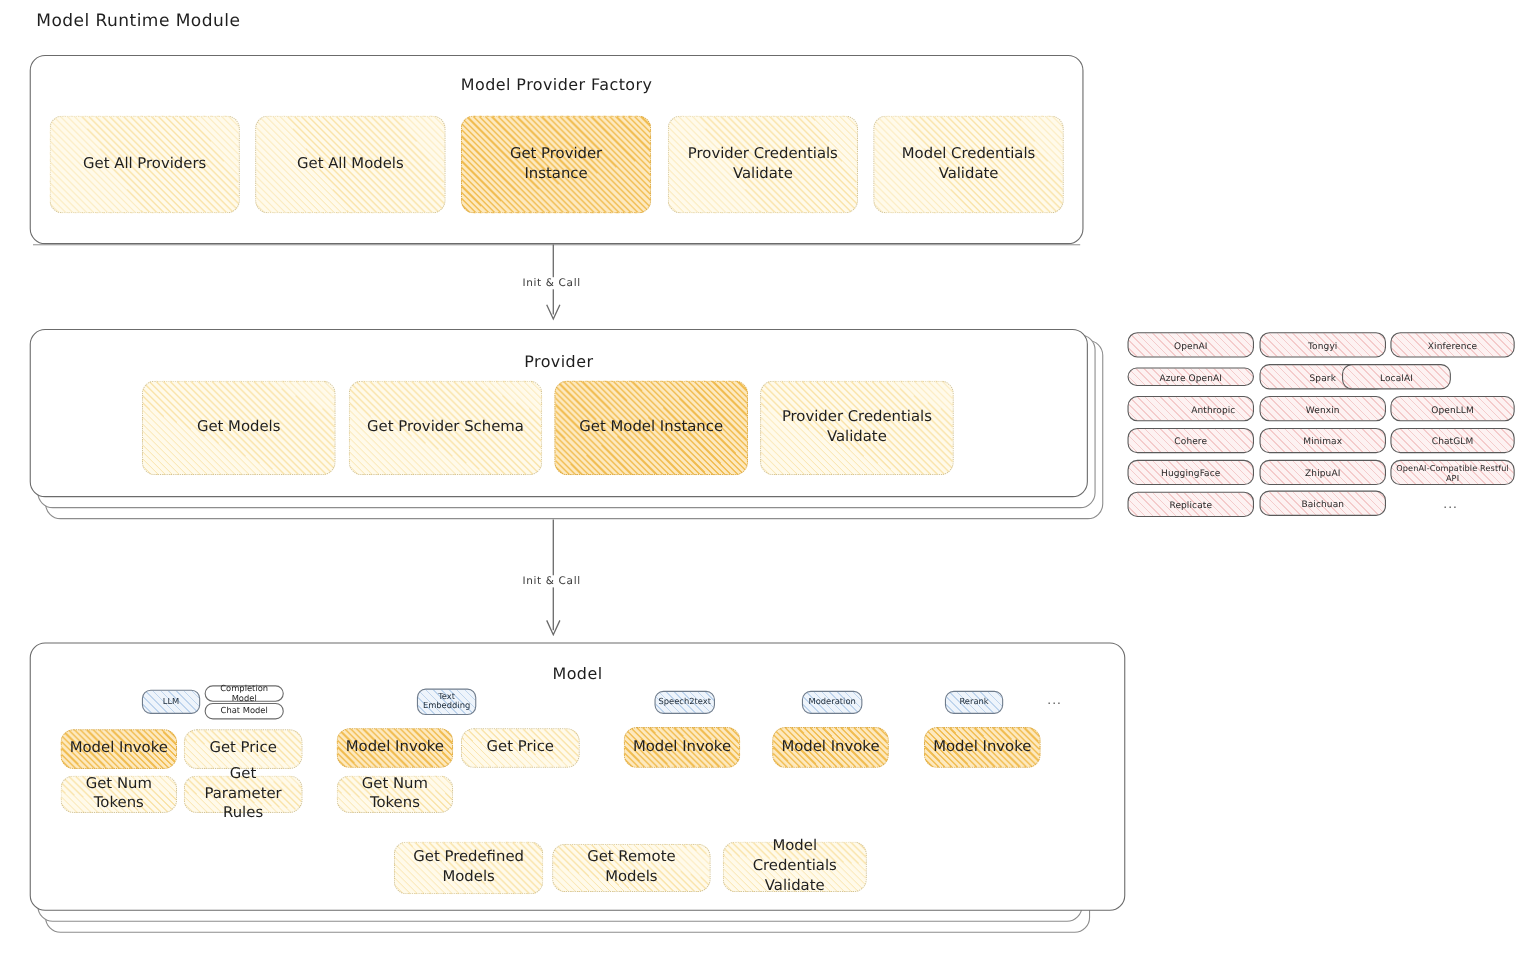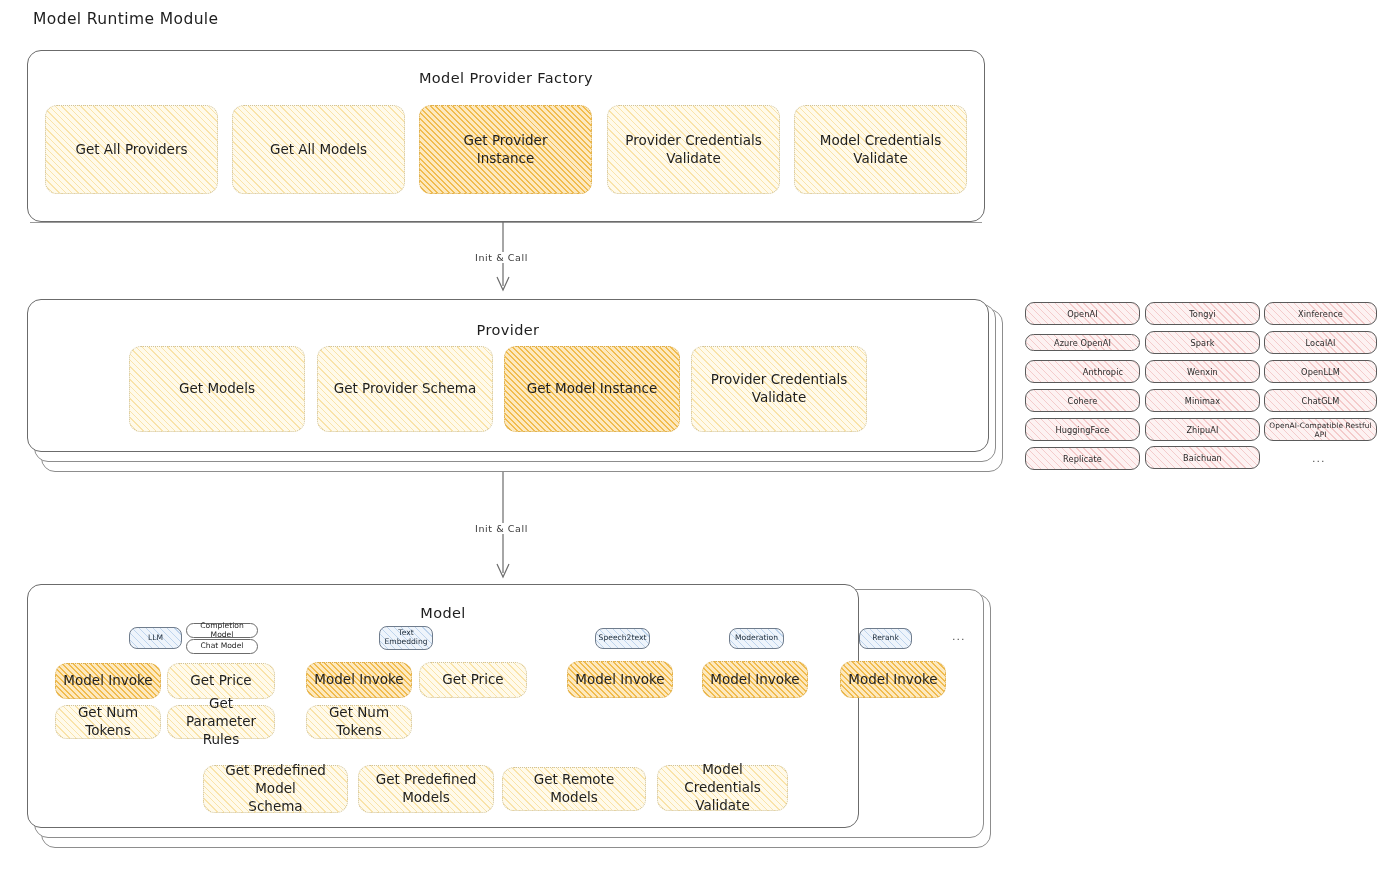--- a/index.html
+++ b/index.html
@@ -198,21 +198,21 @@
   <div class="prov hatch-pink" style="left:1145px;top:418px;width:115px;height:23px;">
     <span>ZhipuAI</span>
     </div>
   <div class="prov hatch-pink" style="left:1145px;top:446px;width:115px;height:23px;">
     <span>Baichuan</span>
     </div>
 
   <div class="prov hatch-pink" style="left:1264px;top:302px;width:113px;height:23px;">
     <span>Xinference</span>
     </div>
-  <div class="prov hatch-pink" style="left:1264px;top:331px;width:113px;height:23px;">
+  <div class="prov hatch-pink" style="left:1220px;top:331px;width:99px;height:23px;">
     <span>LocalAI</span>
     </div>
   <div class="prov hatch-pink" style="left:1264px;top:360px;width:113px;height:23px;">
     <span>OpenLLM</span>
     </div>
   <div class="prov hatch-pink" style="left:1264px;top:389px;width:113px;height:23px;">
     <span>ChatGLM</span>
     </div>
   <div class="prov hatch-pink" style="left:1264px;top:418px;width:113px;height:23px;font-size:7.4px;">
     <span>OpenAI-Compatible Restful API</span>
@@ -222,21 +222,21 @@
   <div class="arrow-wrap" style="left:478px;top:472px;width:50px;height:110px;">
     <svg width="50" height="110" viewBox="0 0 50 110">
       <path d="M25 0 L25 101" stroke="#6b6b6b" stroke-width="1.2" fill="none"></path>
       <path d="M19 92 L25 105 L31 92" stroke="#6b6b6b" stroke-width="1.2" fill="none"></path>
     </svg>
   </div>
   <div class="arrow-label" style="left:472px;top:523px;">Init &amp; Call</div>
 
   <div class="stack-layer" style="left:41px;top:594px;width:950px;height:254px;"></div>
   <div class="stack-layer" style="left:34px;top:589px;width:950px;height:249px;"></div>
-  <div class="panel" style="left:27px;top:584px;width:832px;height:244px;z-index:2;">
+  <div class="panel" style="left:27px;top:584px;width:996px;height:244px;z-index:2;">
     <div class="panel-title" style="top:20px;">Model</div>
   </div>
 
   <div class="tag hatch-blue" style="left:129px;top:627px;width:53px;height:22px;z-index:3;">
     <span style="white-space:pre-line;">LLM</span>
   </div>
   <div class="tag plain" style="left:186px;top:623px;width:72px;height:15px;z-index:3;">
     <span>Completion Model</span>
   </div>
   <div class="tag plain" style="left:186px;top:639px;width:72px;height:15px;z-index:3;">
@@ -287,24 +287,20 @@
 
   <div class="tag hatch-blue" style="left:859px;top:628px;width:53px;height:21px;z-index:3;">
     <span>Rerank</span>
   </div>
   <div class="op hatch-amber hl" style="left:840px;top:661px;width:106px;height:37px;z-index:3;">
     <span>Model Invoke</span>
   </div>
 
   <div class="ellipsis" style="left:952px;top:630px;z-index:3;font-size:11px;">...</div>
 
-  <div class="op hatch-cream" style="left:203px;top:765px;width:145px;height:48px;z-index:3;">
-    <span style="white-space:pre-line;">Get Predefined Model
-Schema</span>
-  </div>
   <div class="op hatch-cream" style="left:358px;top:765px;width:136px;height:48px;z-index:3;">
     <span style="white-space:pre-line;">Get Predefined
 Models</span>
   </div>
   <div class="op hatch-cream" style="left:502px;top:767px;width:144px;height:44px;z-index:3;">
     <span>Get Remote Models</span>
   </div>
   <div class="op hatch-cream" style="left:657px;top:765px;width:131px;height:46px;z-index:3;">
     <span style="white-space:pre-line;">Model Credentials
 Validate</span>

